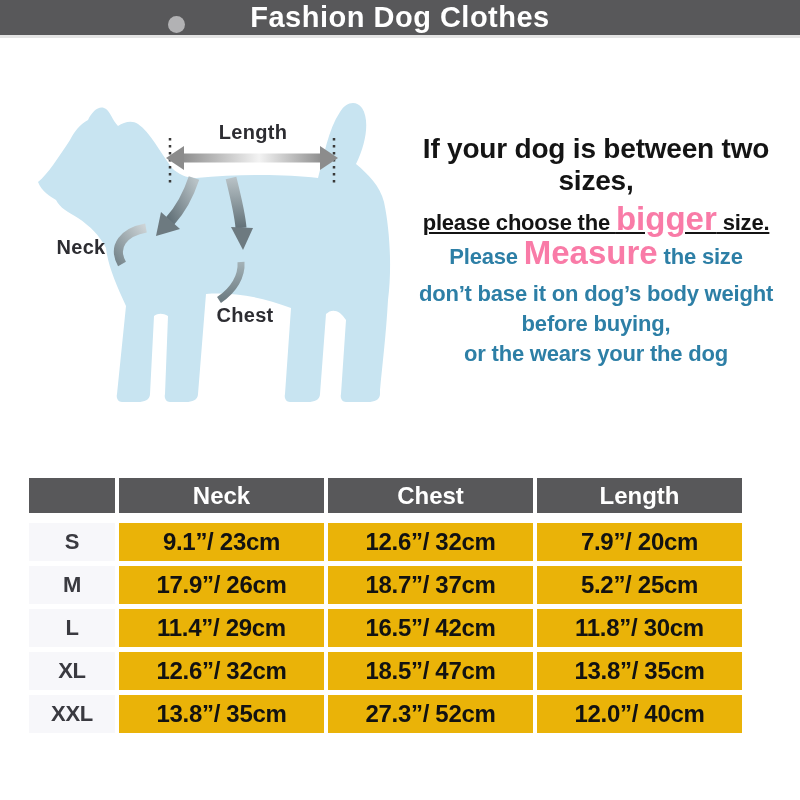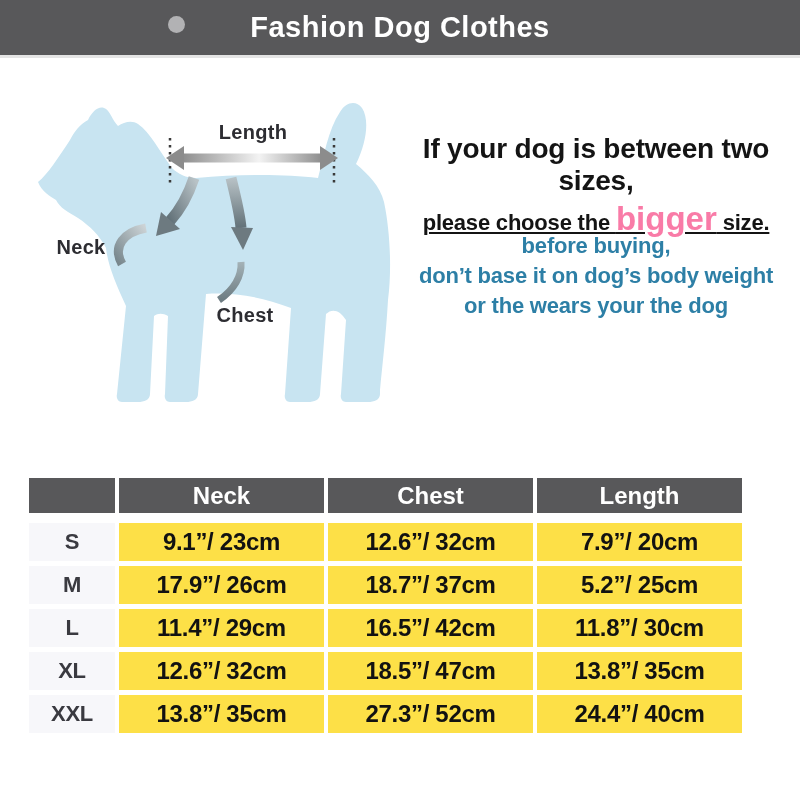--- a/index.html
+++ b/index.html
@@ -6,21 +6,21 @@
   html, body { width: 800px; height: 800px; }
   body {
     position: relative;
     background: #ffffff;
     font-family: "Liberation Sans", sans-serif;
     overflow: hidden;
   }
 
   
   .titlebar {
-    position: absolute; top: 0; left: 0; width: 800px; height: 58px;
+    position: absolute; top: 0; left: 0; width: 800px; height: 38px;
     background: #58585a;
     border-bottom: 3px solid #e4e4e4;
     display: flex; align-items: center; justify-content: center;
   }
   .titlebar h1 {
     color: #ffffff; font-size: 29px; font-weight: 700; letter-spacing: .5px;
   }
   .titlebar .dot {
     position: absolute; left: 168px; top: 16px;
     width: 17px; height: 17px; border-radius: 50%;
@@ -63,21 +63,21 @@
   }
   .thead { margin-bottom: 10px; }
   .tbody { row-gap: 5px; }
   .trow { display: contents; }
   .hcell {
     height: 35px; background: #58585a; color: #ffffff;
     font-size: 24px; font-weight: 700;
     display: flex; align-items: center; justify-content: center;
   }
   .tcell {
-    height: 38px; background: #fde047; color: #121212;
+    height: 38px; background: #eab308; color: #121212;
     font-size: 24px; font-weight: 700; letter-spacing: -0.3px;
     display: flex; align-items: center; justify-content: center;
   }
   .tcell.label { background: #f7f7fa; color: #3a3a40; font-size: 22px; }
 </style>
 </head>
 <body>
 
 <header class="titlebar">
   <span class="dot"></span>
@@ -178,32 +178,33 @@
   <div class="dlabel neck">Neck</div>
   <div class="dlabel chest">Chest</div>
 </section>
 
 <section class="note1">
   <div class="l1">If your dog is between two sizes,</div>
   <div class="l2"><span>please choose the </span><span class="hl-pink">bigger</span><span> size.</span></div>
 </section>
 
 <section class="note2">
+  <div class="lead"><span>Please </span><span class="hl-pink">Measure</span><span> the size</span></div>
+  <div class="ln">don’t base it on dog’s body weight</div>
   <div class="ln">before buying,</div>
-  <div class="ln">don’t base it on dog’s body weight</div>
   <div class="ln">or the wears your the dog</div>
 </section>
 
 <section class="size-table">
   <div class="thead">
     <div class="hcell corner"></div>
     <div class="hcell">Neck</div>
     <div class="hcell">Chest</div>
     <div class="hcell">Length</div>
   </div>
   <div class="tbody" id="tbody">
       <div class="trow"><div class="tcell label">S</div><div class="tcell">9.1”/ 23cm</div><div class="tcell">12.6”/ 32cm</div><div class="tcell">7.9”/ 20cm</div></div>
       <div class="trow"><div class="tcell label">M</div><div class="tcell">17.9”/ 26cm</div><div class="tcell">18.7”/ 37cm</div><div class="tcell">5.2”/ 25cm</div></div>
       <div class="trow"><div class="tcell label">L</div><div class="tcell">11.4”/ 29cm</div><div class="tcell">16.5”/ 42cm</div><div class="tcell">11.8”/ 30cm</div></div>
       <div class="trow"><div class="tcell label">XL</div><div class="tcell">12.6”/ 32cm</div><div class="tcell">18.5”/ 47cm</div><div class="tcell">13.8”/ 35cm</div></div>
-      <div class="trow"><div class="tcell label">XXL</div><div class="tcell">13.8”/ 35cm</div><div class="tcell">27.3”/ 52cm</div><div class="tcell">24.4”/ 40cm</div></div>
+      <div class="trow"><div class="tcell label">XXL</div><div class="tcell">13.8”/ 35cm</div><div class="tcell">27.3”/ 52cm</div><div class="tcell">12.0”/ 40cm</div></div>
     </div>
 </section>
 
 </body></html>

